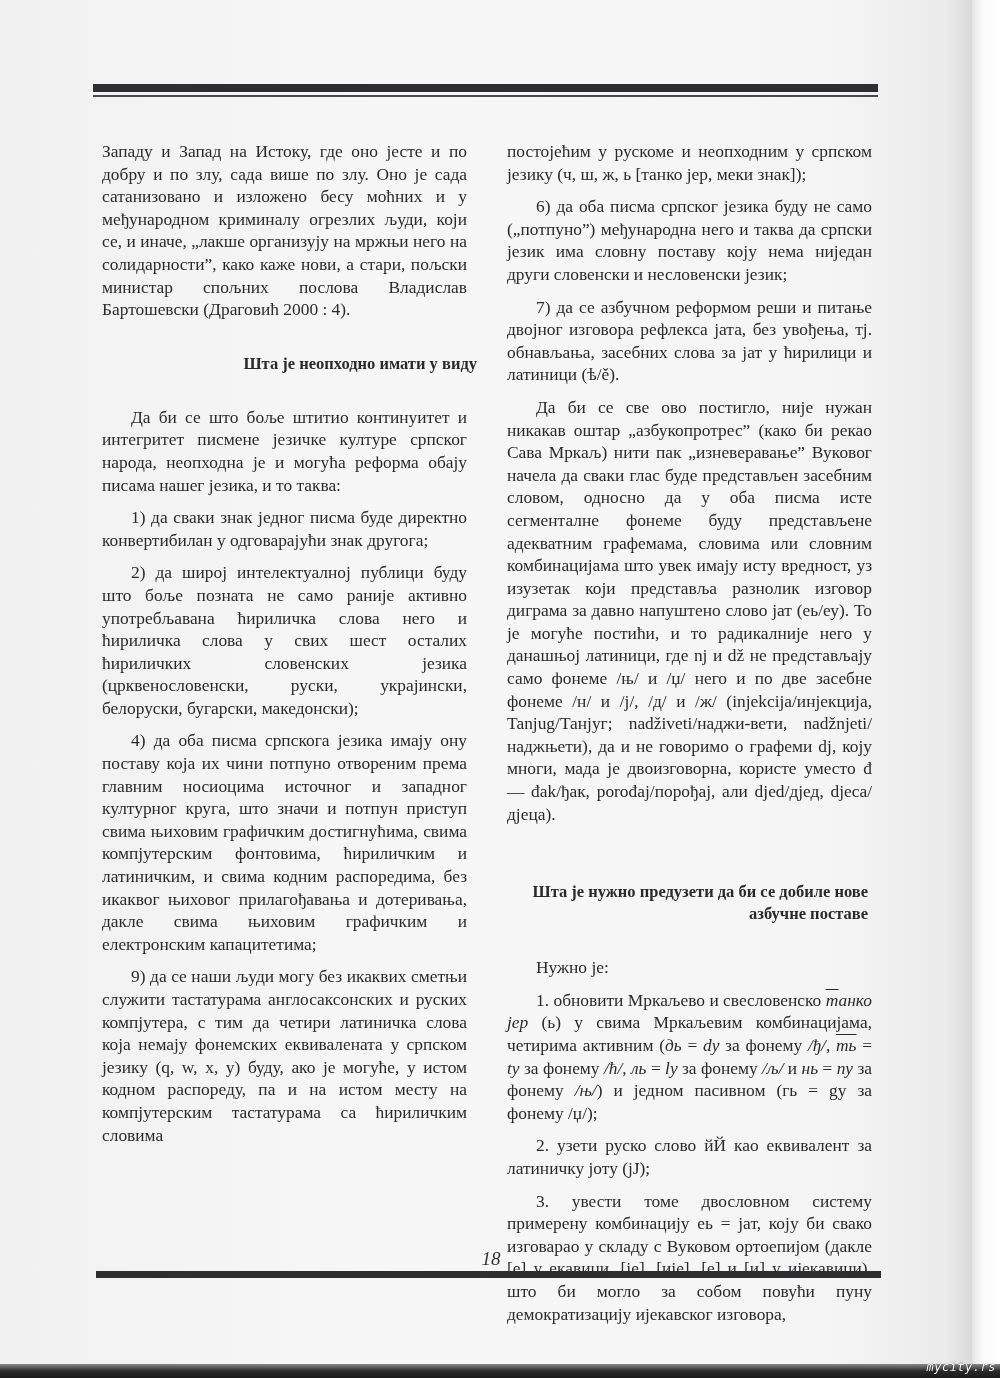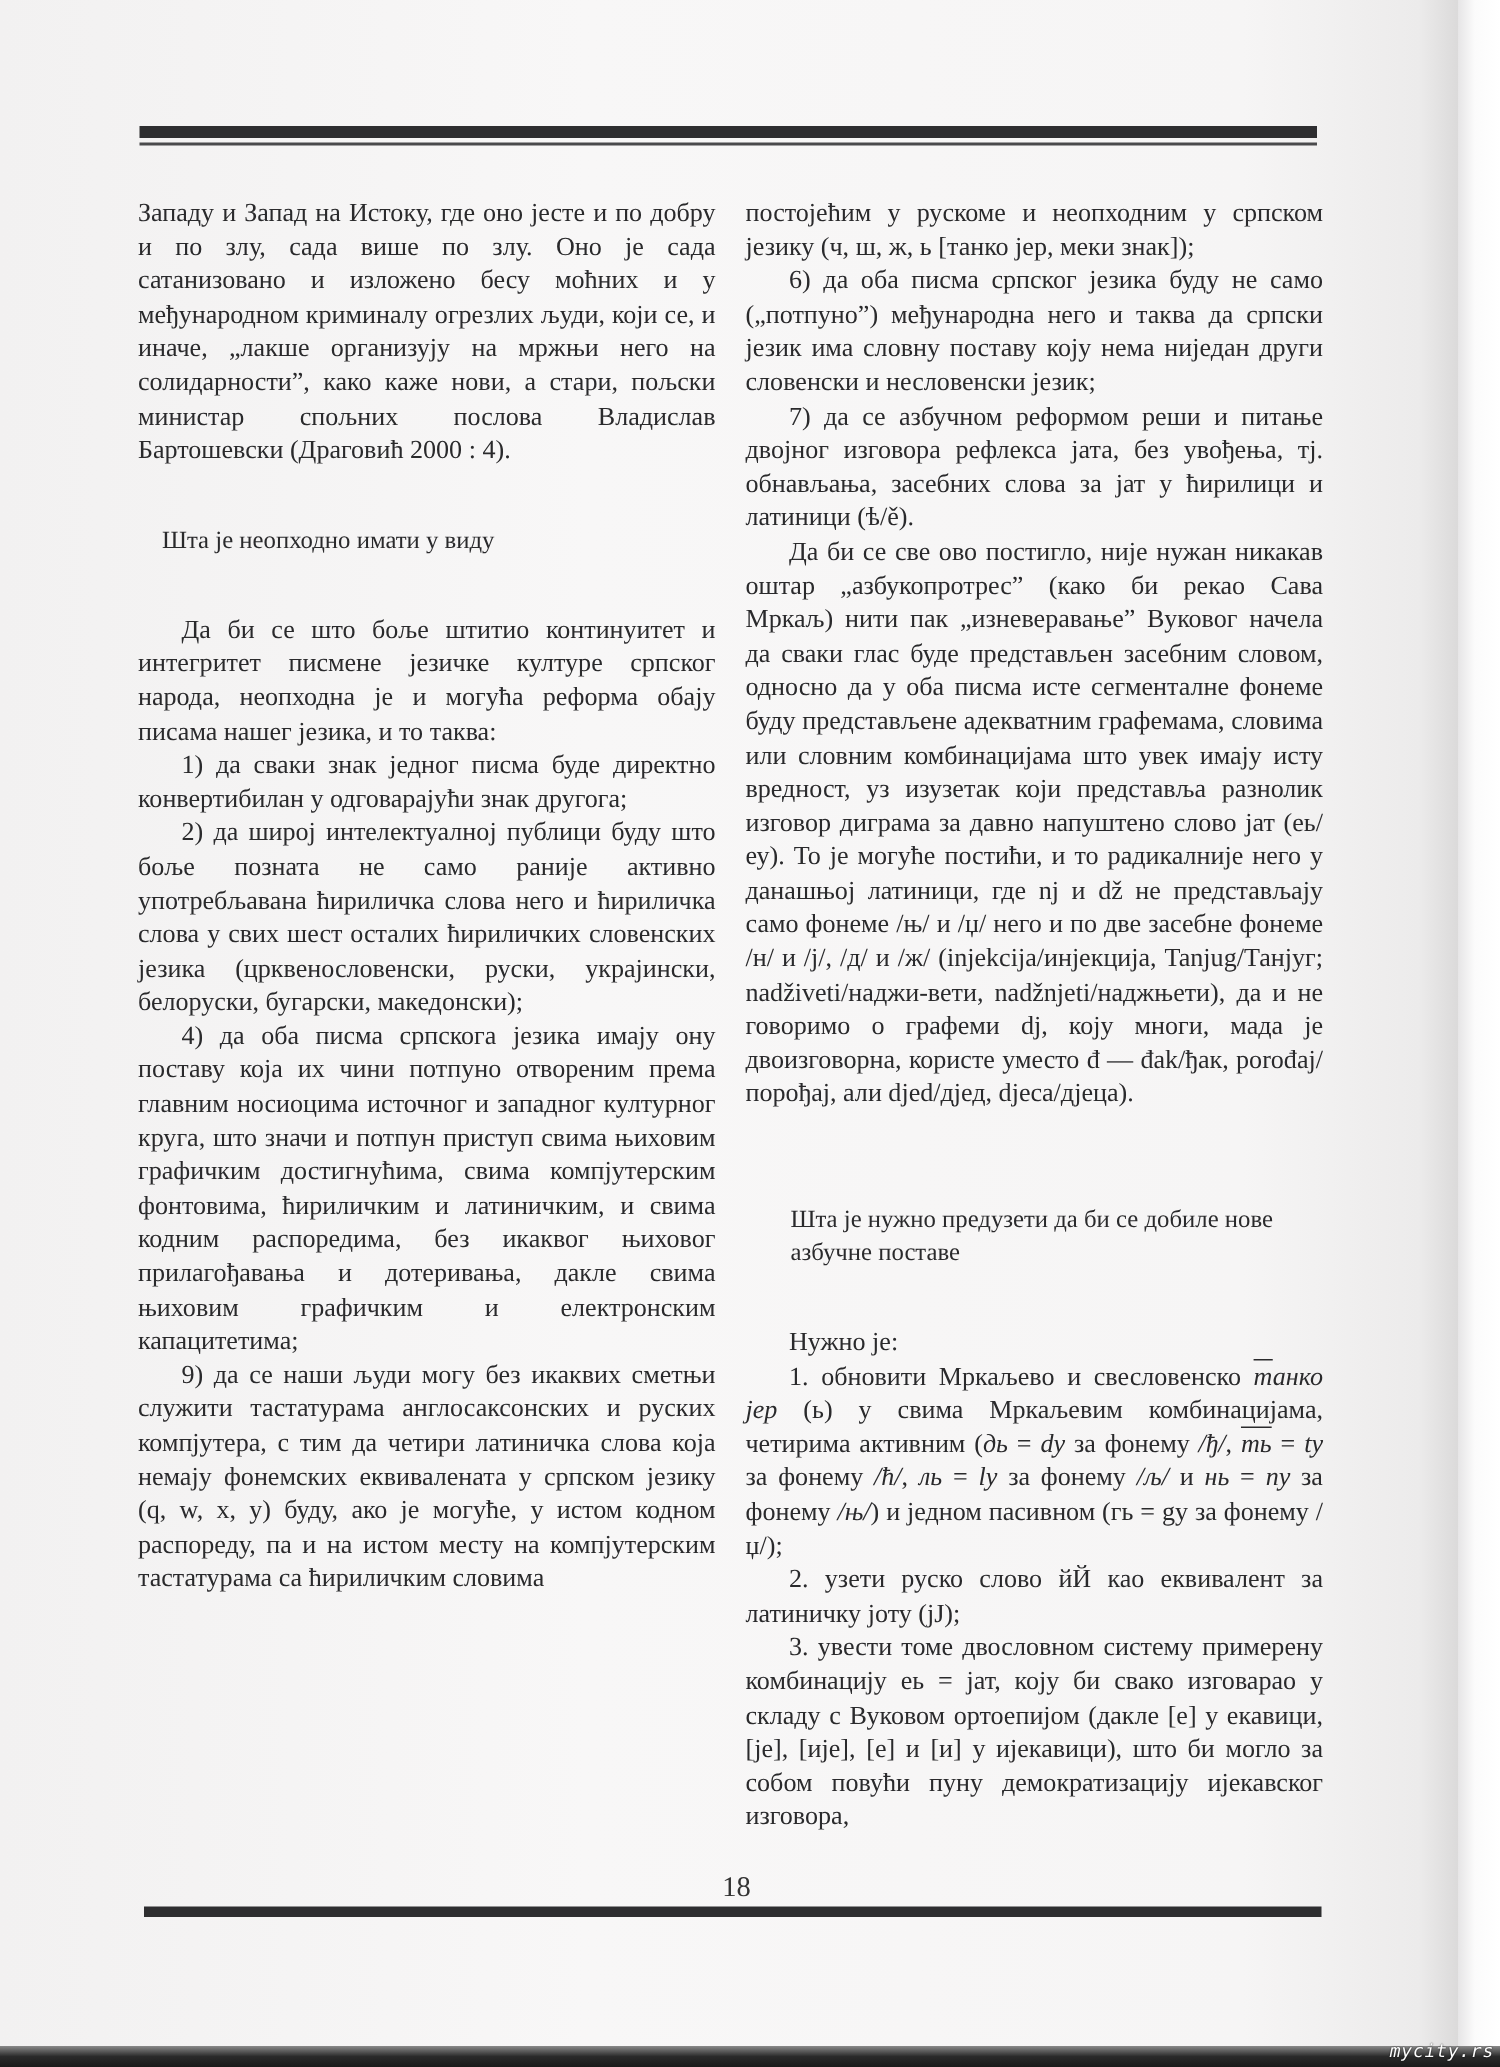--- a/index.html
+++ b/index.html
@@ -19,37 +19,37 @@
   }
   .bottom-edge {
     position: absolute; left: 0; top: 1364px; width: 1000px; height: 14px;
     background: linear-gradient(180deg, #8a8a8a 0%, #2a2a2a 50%, #1a1a1a 100%);
   }
   .rule-top-thick { position: absolute; left: 93px; top: 84px; width: 785px; height: 8px; background: #2e2e30; }
   .rule-top-thin  { position: absolute; left: 93px; top: 95px; width: 785px; height: 2px; background: #4a4a4c; }
   .rule-bottom    { position: absolute; left: 96px; top: 1271px; width: 785px; height: 7px; background: #2e2e30; }
   .page-number {
     position: absolute; left: 476px; top: 1248px; width: 30px; text-align: center;
-    font-size: 19px; color: #333;
+    font-style: italic; font-size: 19px; color: #333;
   }
   .watermark {
     position: absolute; right: 4px; top: 1360px;
     font-family: "DejaVu Sans Mono", monospace; font-size: 12px; color: #fff;
     text-shadow: 0 0 1px #000; letter-spacing: 0.5px; font-style: italic;
   }
   .col {
     position: absolute; top: 130px; width: 385px;
     font-size: 17.4px; line-height: 22.6px; text-align: justify;
   }
   .col-left { left: 92px; }
   .col-right { left: 497px; }
-  .col p { margin: 0; }
+  .col p { margin: 10px; }
   .col p.ind { text-indent: 29px; }
   .col h2 {
-    margin: 16px; font-size: 16.5px; font-weight: normal; text-align: left; line-height: 22px;
+    margin: 0; font-size: 16.5px; font-weight: bold; text-align: right; line-height: 22px;
   }
   .sp-left-h { height: 22px; }
   .sp-after-h { height: 21px; }
   b { font-weight: normal; }
   i { font-style: italic; }
   .overline { text-decoration: overline; }
 </style>
 </head>
 <body>
 

